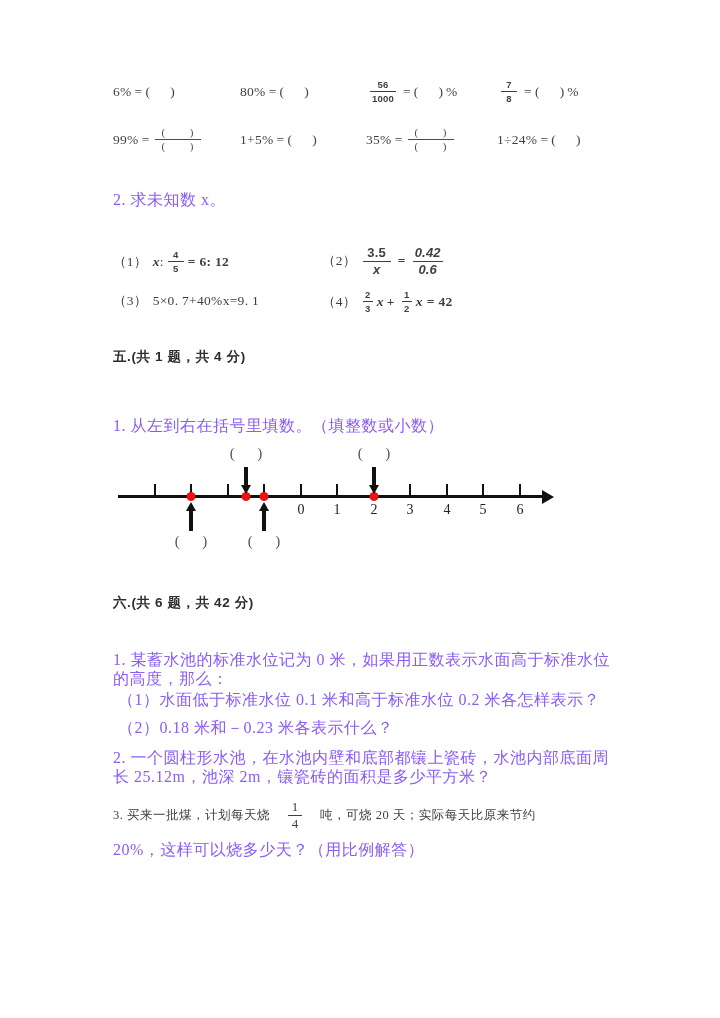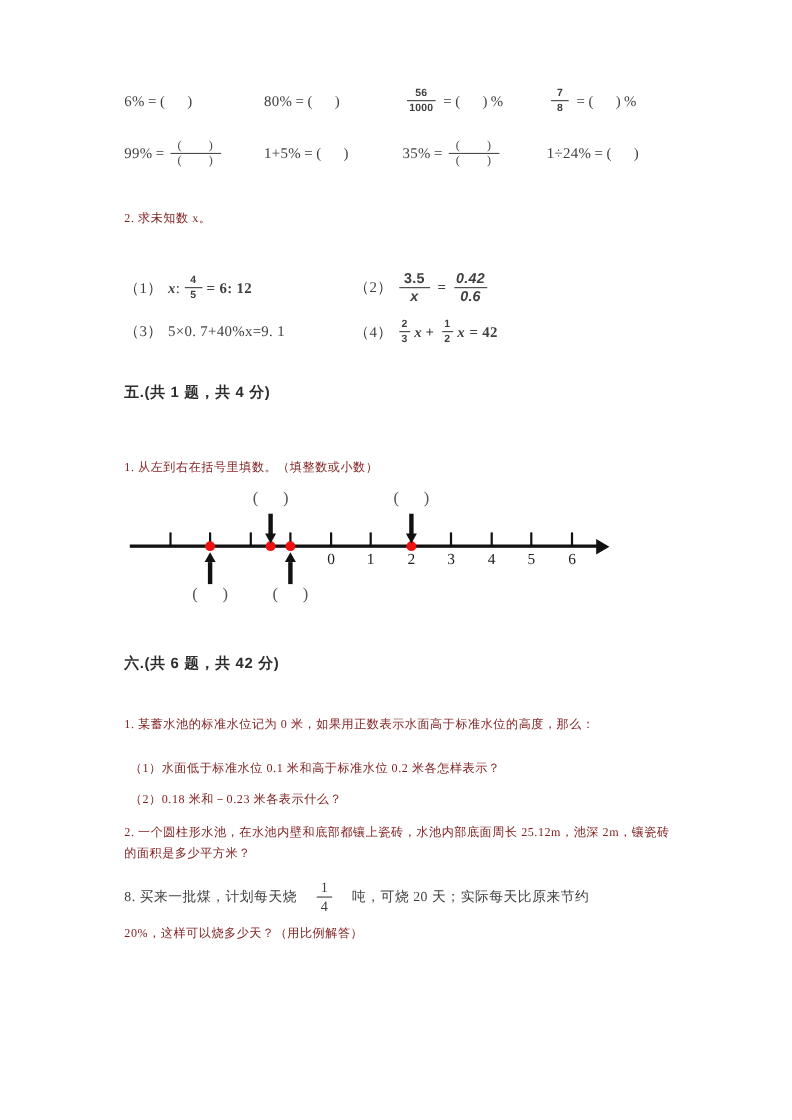--- a/index.html
+++ b/index.html
@@ -97,22 +97,22 @@
     position: absolute;
     font-family: "Liberation Sans", "DejaVu Sans", sans-serif;
     font-weight: bold;
     font-size: 13.5px;
     color: #2d2d2d;
     letter-spacing: .6px;
     white-space: nowrap;
   }
   .para {
     position: absolute;
-    font-size: 11px;
-    color: #7f1d1d;
+    font-size: 16px;
+    color: #8b5cf6;
     letter-spacing: .5px;
     line-height: 19px;
   }
   .para.wide { width: 500px; }
   
   .numline-wrap {
     position: absolute;
     left: 110px;
     top: 440px;
     width: 450px;
@@ -425,21 +425,21 @@
   <div class="para wide" style="left:113px; top:650px; width:505px;">1. 某蓄水池的标准水位记为 0 米，如果用正数表示水面高于标准水位的高度，那么：</div>
 
   <div class="para" style="left:118px; top:690px;">（1）水面低于标准水位 0.1 米和高于标准水位 0.2 米各怎样表示？</div>
 
   <div class="para" style="left:118px; top:718px;">（2）0.18 米和－0.23 米各表示什么？</div>
 
   <div class="para wide" style="left:113px; top:748px; width:500px;">2. 一个圆柱形水池，在水池内壁和底部都镶上瓷砖，水池内部底面周长 25.12m，池深 2m，镶瓷砖的面积是多少平方米？</div>
 
   <div class="row" style="left:113px; top:800px;">
     <span class="expr" style="font-size:12.5px; letter-spacing:.5px;">
-      <span>8. 买来一批煤，计划每天烧</span>
+      <span>3. 买来一批煤，计划每天烧</span>
       <span class="frac big" style="margin:0 18px;">
         <span class="num" style="font-family:'Liberation Serif',serif; font-weight:normal; font-size:13px;">1</span>
         <span class="bar" style="min-width:14px;"></span>
         <span class="den" style="font-family:'Liberation Serif',serif; font-weight:normal; font-size:13px;">4</span>
       </span>
       <span>吨，可烧 20 天；实际每天比原来节约</span>
     </span>
   </div>
 
   <div class="para" style="left:113px; top:840px;">20%，这样可以烧多少天？（用比例解答）</div>

